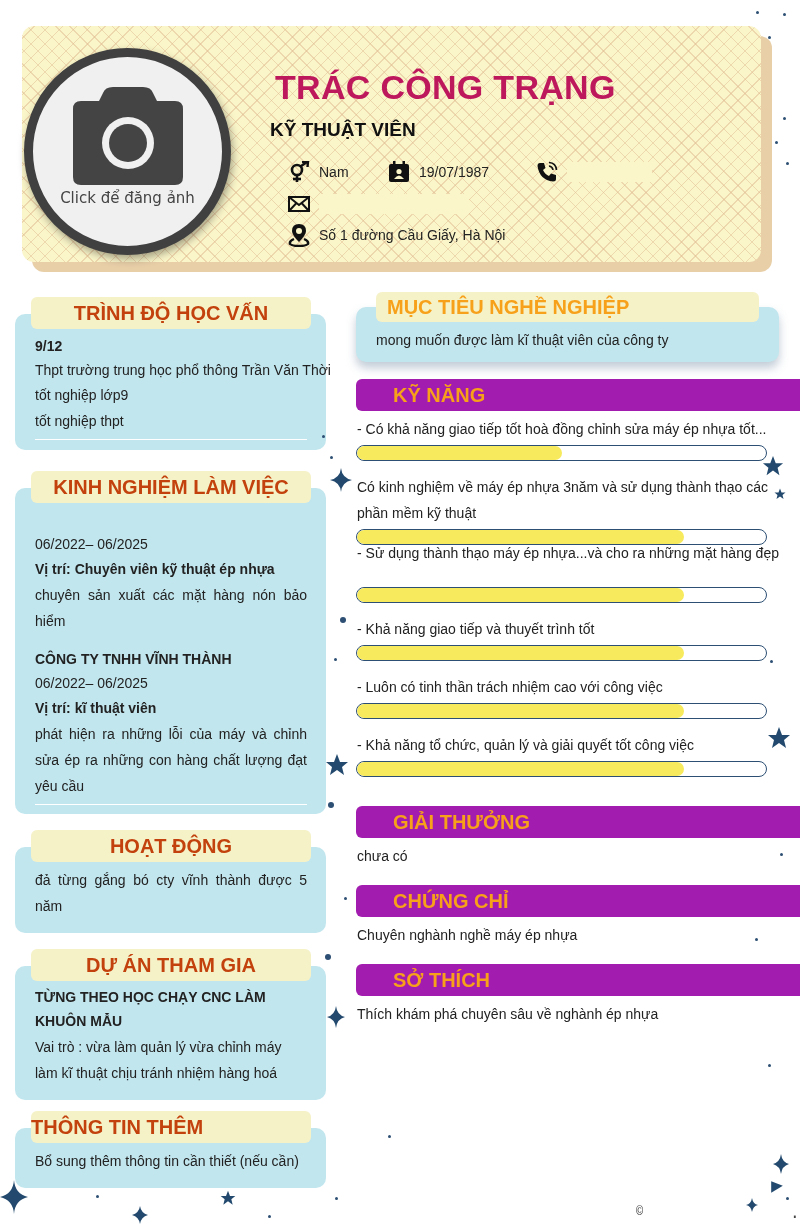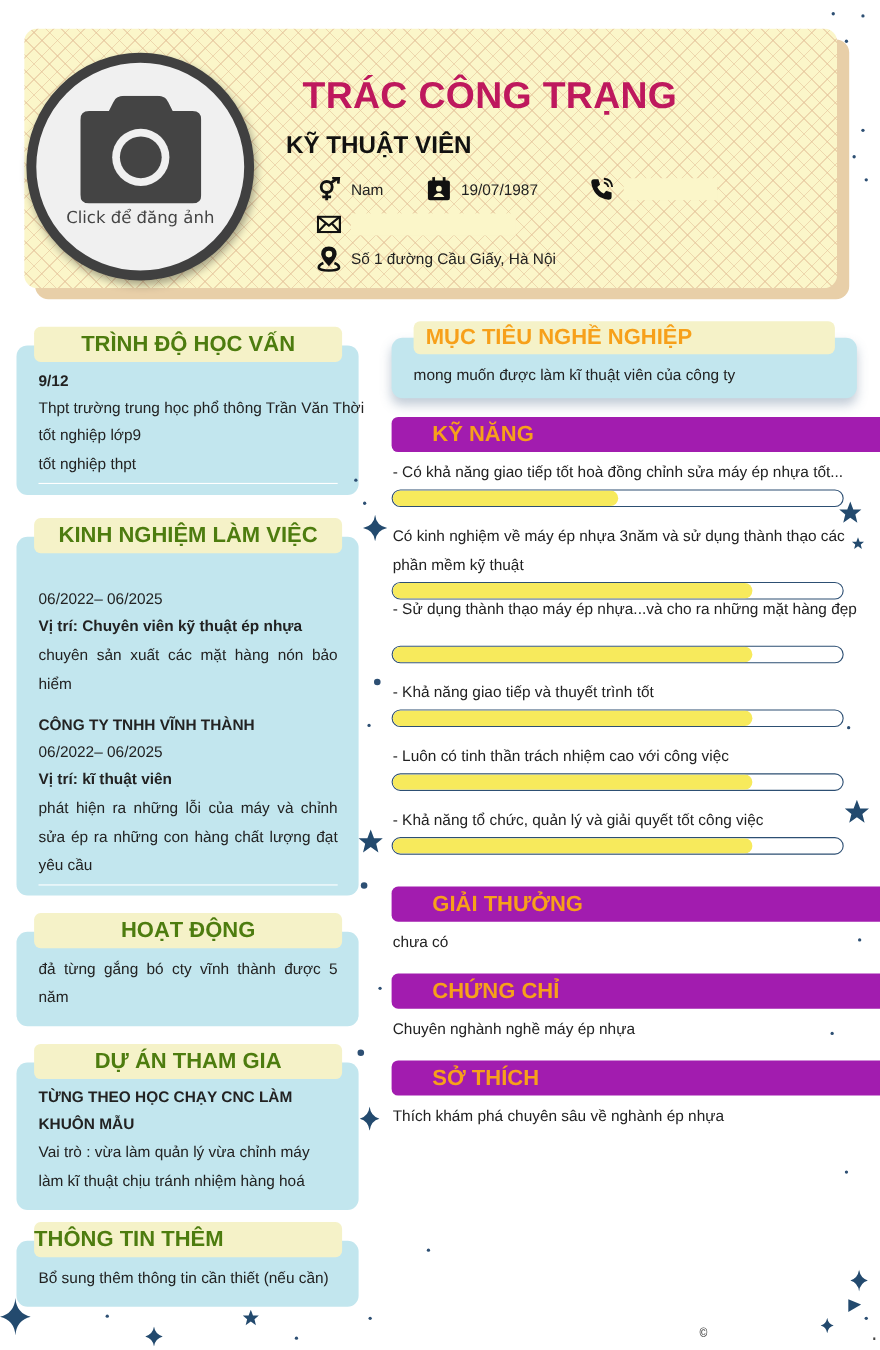--- a/index.html
+++ b/index.html
@@ -28,36 +28,36 @@
   .avatar .camera { position: absolute; left: 40px; top: 30px; }
   .avatar .avatar-label {
     position: absolute; left: 0; right: 0; top: 132px; text-align: center;
     font-family: "DejaVu Sans", sans-serif; font-size: 15px; color: #444;
   }
   .name {
     position: absolute; left: 275px; top: 68px;
     font-size: 34px; font-weight: bold; color: #be185d; letter-spacing: 0.3px;
   }
   .title {
-    position: absolute; left: 260px; top: 119px;
-    font-size: 22px; font-weight: bold; color: #111;
+    position: absolute; left: 270px; top: 119px;
+    font-size: 19px; font-weight: bold; color: #111;
   }
   .info-item { position: absolute; display: flex; align-items: center; font-size: 14px; color: #222; }
   .info-item .ico { width: 22px; height: 22px; margin-right: 9px; display: inline-flex; align-items: center; justify-content: center; }
   .blank-field { display: inline-block; background: #fbf6c9; height: 20px; }
 
   
   .lcard {
     position: absolute; left: 15px; width: 311px;
     background: #c2e6ee; border-radius: 10px;
   }
   .lhead {
     position: absolute; left: 31px; width: 280px; height: 32px;
     background: #f5f2c8; border-radius: 6px;
-    color: #4d7c0f; font-weight: bold; font-size: 20px;
+    color: #c2410c; font-weight: bold; font-size: 20px;
     display: flex; align-items: center; justify-content: center;
   }
   .lhead.left-align { justify-content: flex-start; padding-left: 0; }
   .ltext { position: absolute; left: 35px; width: 272px; font-size: 14px; line-height: 26px; color: #222; }
   .ltext.justify { text-align: justify; }
   .ltext.bold { font-weight: bold; }
   .divider { position: absolute; left: 35px; width: 272px; height: 1px; background: #ffffff; }
 
   
   .rhead {

